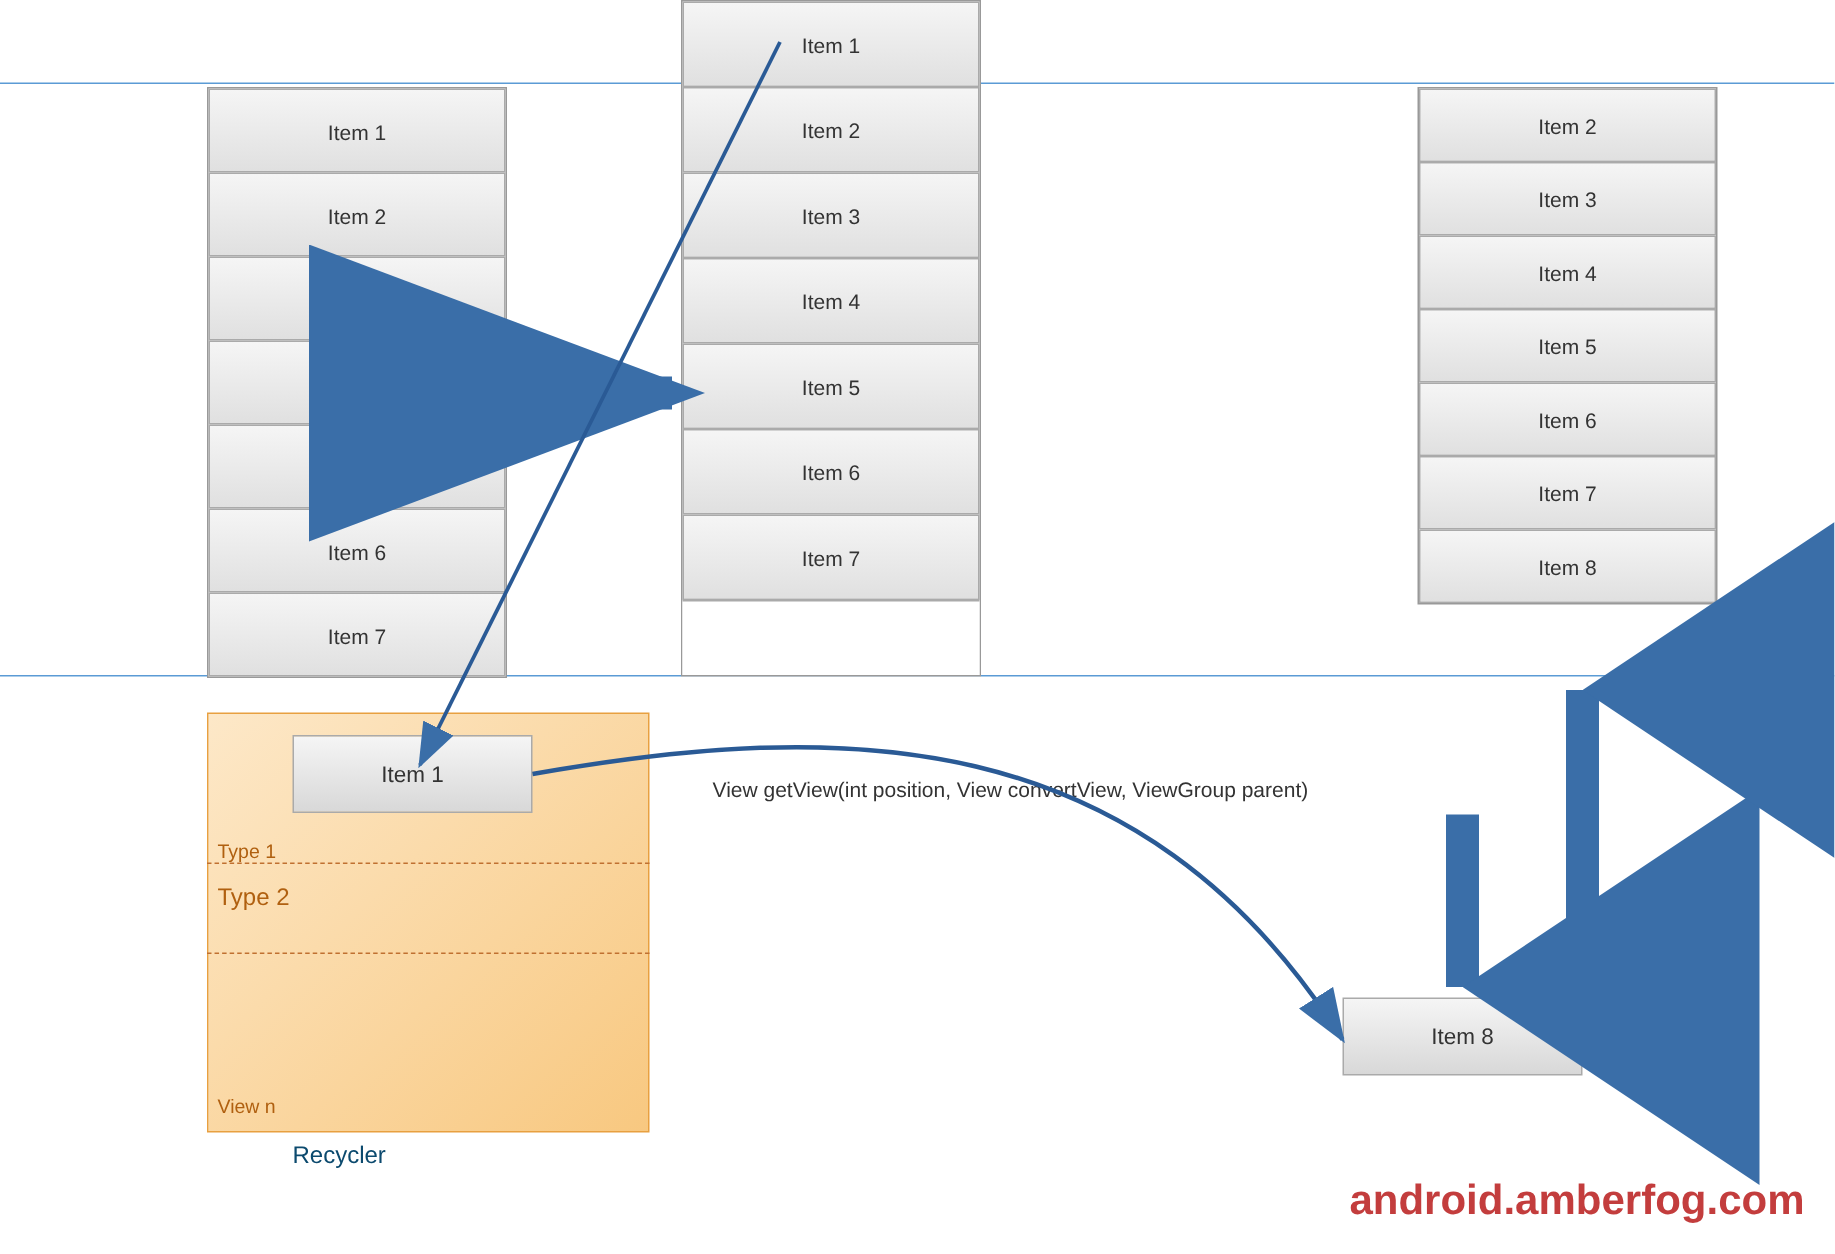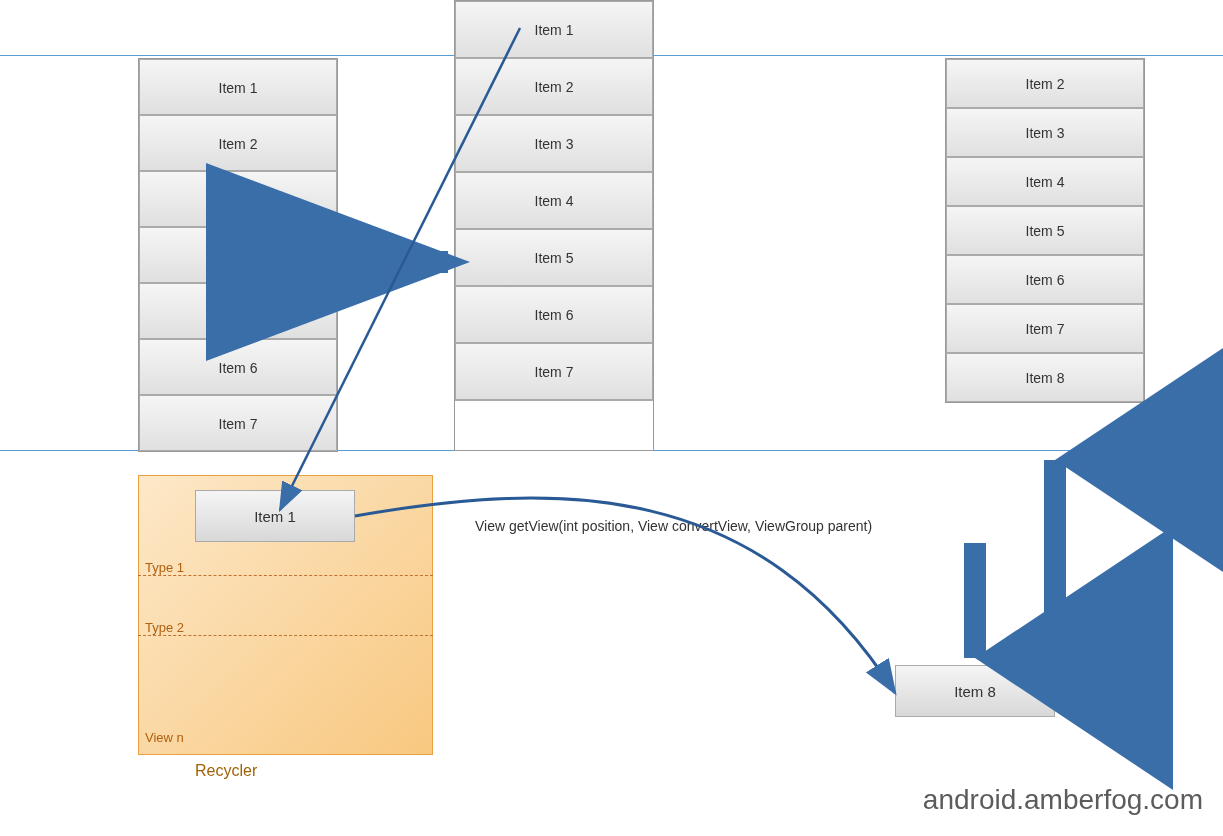--- a/index.html
+++ b/index.html
@@ -95,23 +95,23 @@
     .recycler-label-type1 {
       position: absolute;
       top: 560px;
       left: 145px;
       font-size: 13px;
       color: #b06010;
       text-align: right;
     }
     .recycler-label-type2 {
       position: absolute;
-      top: 620px;
+      top: 590px;
       left: 145px;
-      font-size: 13px;
+      font-size: 16px;
       color: #b06010;
     }
     .recycler-label-typen {
       position: absolute;
       top: 730px;
       left: 145px;
       font-size: 13px;
       color: #b06010;
     }
 
@@ -172,31 +172,31 @@
       font-size: 14px;
       color: #333;
     }
 
     
     .recycler-title {
       position: absolute;
       top: 762px;
       left: 195px;
       font-size: 16px;
-      color: #a16207;
+      color: #0c4a6e;
     }
 
     
     .brand-text {
       position: absolute;
       bottom: 20px;
       right: 20px;
       font-size: 28px;
-      color: #404040;
-      font-weight: normal;
+      color: #b91c1c;
+      font-weight: bold;
       opacity: 0.85;
       margin-left: 46px;
     }
 
     
     .svg-arrows {
       position: absolute;
       top: 0;
       left: 0;
       width: 1223px;

